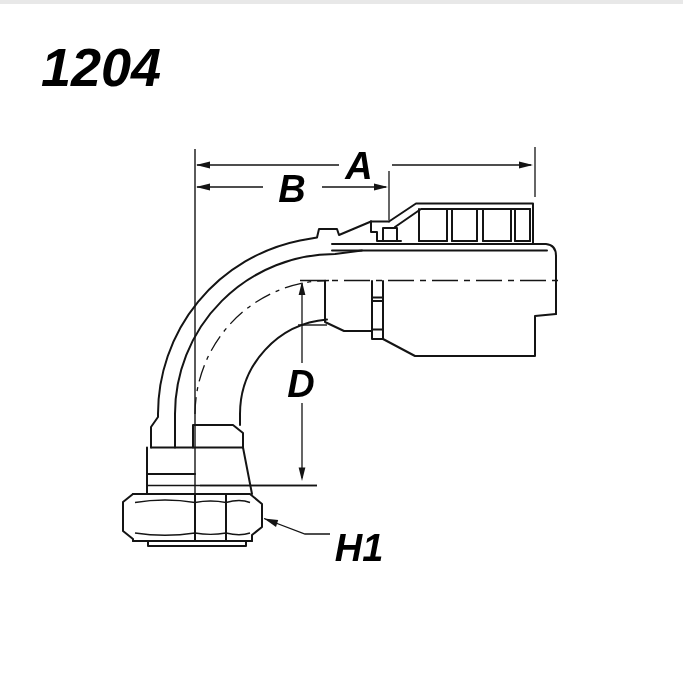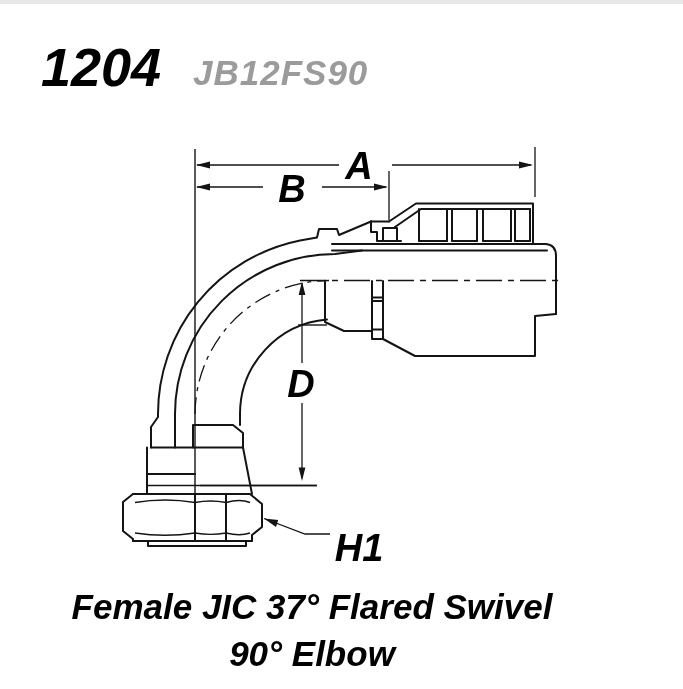--- a/index.html
+++ b/index.html
@@ -51,21 +51,20 @@
   .dimline{stroke:var(--line);fill:none;stroke-width:1.3;stroke-linecap:butt;}
   .arrow{fill:var(--line);stroke:none;}
   .dashdot{stroke:var(--line);fill:none;stroke-width:1.3;}
 </style>
 </head>
 <body>
 
 <div id="page">
 
   <div class="abs" id="part-number">1204</div>
-  <div class="abs" id="model-code">JB12FS90</div>
 
   <svg id="drawing-svg" width="683" height="689" viewBox="0 0 683 689" aria-hidden="true">
 
     <g>
       <path class="dashdot" stroke-dasharray="26 6 6 6" d="M300,276.5 H560"></path>
       <path class="dashdot" stroke-dasharray="17 6 4 6" d="M195,410 A134,134 0 0 1 329,276.5"></path>
       <path class="thin" stroke-width="1.2" d="M195,145 V537"></path>
     </g>
 
     <g>
@@ -142,16 +141,14 @@
       <path class="dimline" d="M330,530 H305 L264,514.5"></path>
       <polygon class="arrow" points="264,514.5 276,523 278.2,516"></polygon>
     </g>
   </svg>
 
   <div class="abs dim-label" id="dim-label-a">A</div>
   <div class="abs dim-label" id="dim-label-b">B</div>
   <div class="abs dim-label" id="dim-label-d">D</div>
   <div class="abs dim-label" id="dim-label-h1">H1</div>
 
-  <div class="abs caption-line" id="caption-line-1">Female JIC 37° Flared Swivel</div>
-  <div class="abs caption-line" id="caption-line-2">90° Elbow</div>
 
 </div>
 
 </body></html>

